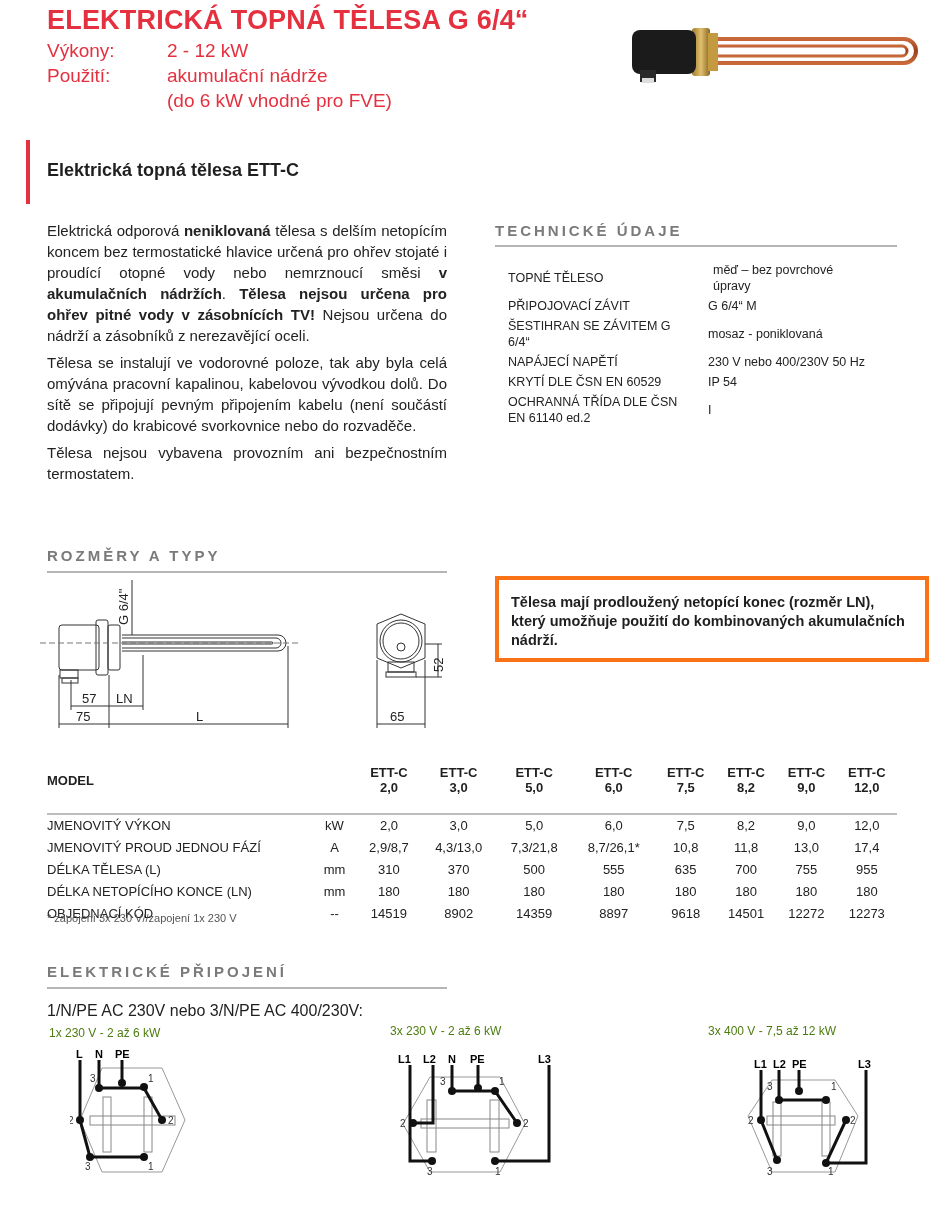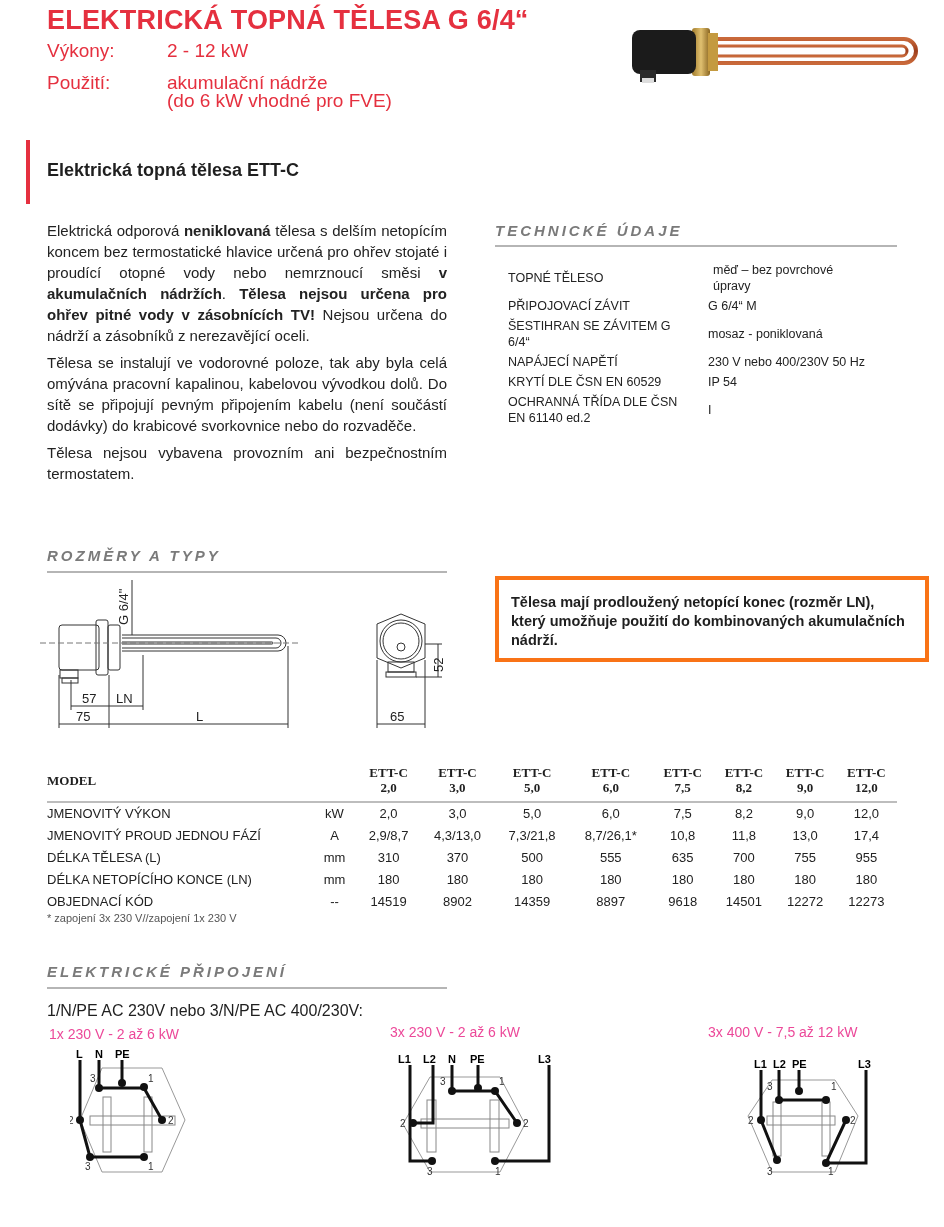--- a/index.html
+++ b/index.html
@@ -11,48 +11,48 @@
   .hdr-row .k { display: inline-block; width: 120px; }
   #product-photo { left: 614px; top: 14px; width: 320px; height: 70px; }
   
   #red-bar { left: 26px; top: 140px; width: 4px; height: 64px; background: #e5303f; }
   #subtitle { left: 47px; top: 160px; font-size: 18px; font-weight: bold; color: #1f1f1f; }
   
   #desc { left: 47px; top: 220px; width: 400px; font-size: 15px; line-height: 21px; text-align: justify; color: #222; }
   #desc p { margin-bottom: 6px; }
   #desc b { font-weight: bold; }
   
-  .sec-h { font-size: 15px; font-weight: bold; letter-spacing: 3px; color: #7a7a7a; font-style: italic; }
+  .sec-h { font-size: 15px; font-weight: bold; letter-spacing: 3px; color: #7a7a7a; }
   .sec-rule { height: 2px; background: #b5b5b5; }
   
   #tech { left: 500px; top: 262px; width: 400px; font-size: 12.5px; color: #222; margin-left: 8px; }
   .tech-row { display: flex; align-items: center; margin-bottom: 4px; }
   .tech-row .k { width: 200px; line-height: 16px; }
   .tech-row .v { flex: 1; line-height: 16px; }
   
   #note { left: 495px; top: 576px; width: 434px; height: 86px; border: 4px solid #f97316; padding: 13px 12px; font-size: 14.5px; font-weight: bold; line-height: 19px; color: #1f1f1f; }
   
   #models { left: 47px; top: 765px; width: 850px; font-size: 13px; }
   #models table { border-collapse: collapse; width: 850px; }
-  #models th { font-weight: bold; font-size: 13px; line-height: 15px; text-align: center; padding-bottom: 6px; border-bottom: 2px solid #bdbdbd; font-family: Liberation Serif, serif; }
+  #models th { font-weight: bold; font-size: 13px; line-height: 15px; text-align: center; padding-bottom: 18px; border-bottom: 2px solid #bdbdbd; }
   #models th.first { text-align: left; vertical-align: middle; }
   #models td { height: 22px; text-align: center; color: #222; }
   #models td.lbl { text-align: left; margin-left: 40px; }
   #footnote { left: 47px; top: 912px; font-size: 11px; color: #555; }
   
   #elec-main { left: 47px; top: 1002px; font-size: 16px; color: #1f1f1f; }
-  .wcap { font-size: 14px; color: #ec4899; }
+  .wcap { font-size: 12px; color: #4d7c0f; }
   svg text { font-family: "Liberation Sans", sans-serif; }
 </style>
 </head>
 <body>
 
 <div id="title" class="abs">ELEKTRICKÁ TOPNÁ TĚLESA G 6/4“</div>
 <div class="abs hdr-row" style="top:40px"><span class="k">Výkony:</span><span>2 - 12 kW</span></div>
-<div class="abs hdr-row" style="top:72px"><span class="k">Použití:</span><span>akumulační nádrže</span></div>
+<div class="abs hdr-row" style="top:65px"><span class="k">Použití:</span><span>akumulační nádrže</span></div>
 <div class="abs hdr-row" style="top:90px"><span class="k"></span><span>(do 6 kW vhodné pro FVE)</span></div>
 
 <svg id="product-photo" class="abs" viewBox="0 0 320 70">
   <defs>
     <linearGradient id="cu" x1="0" y1="0" x2="0" y2="1">
         <stop offset="0" stop-color="#c9693a"></stop>
         <stop offset="0.5" stop-color="#9d3e1c"></stop>
         <stop offset="1" stop-color="#c9693a"></stop>
       </linearGradient>
     <linearGradient id="brass" x1="0" y1="0" x2="1" y2="0">

